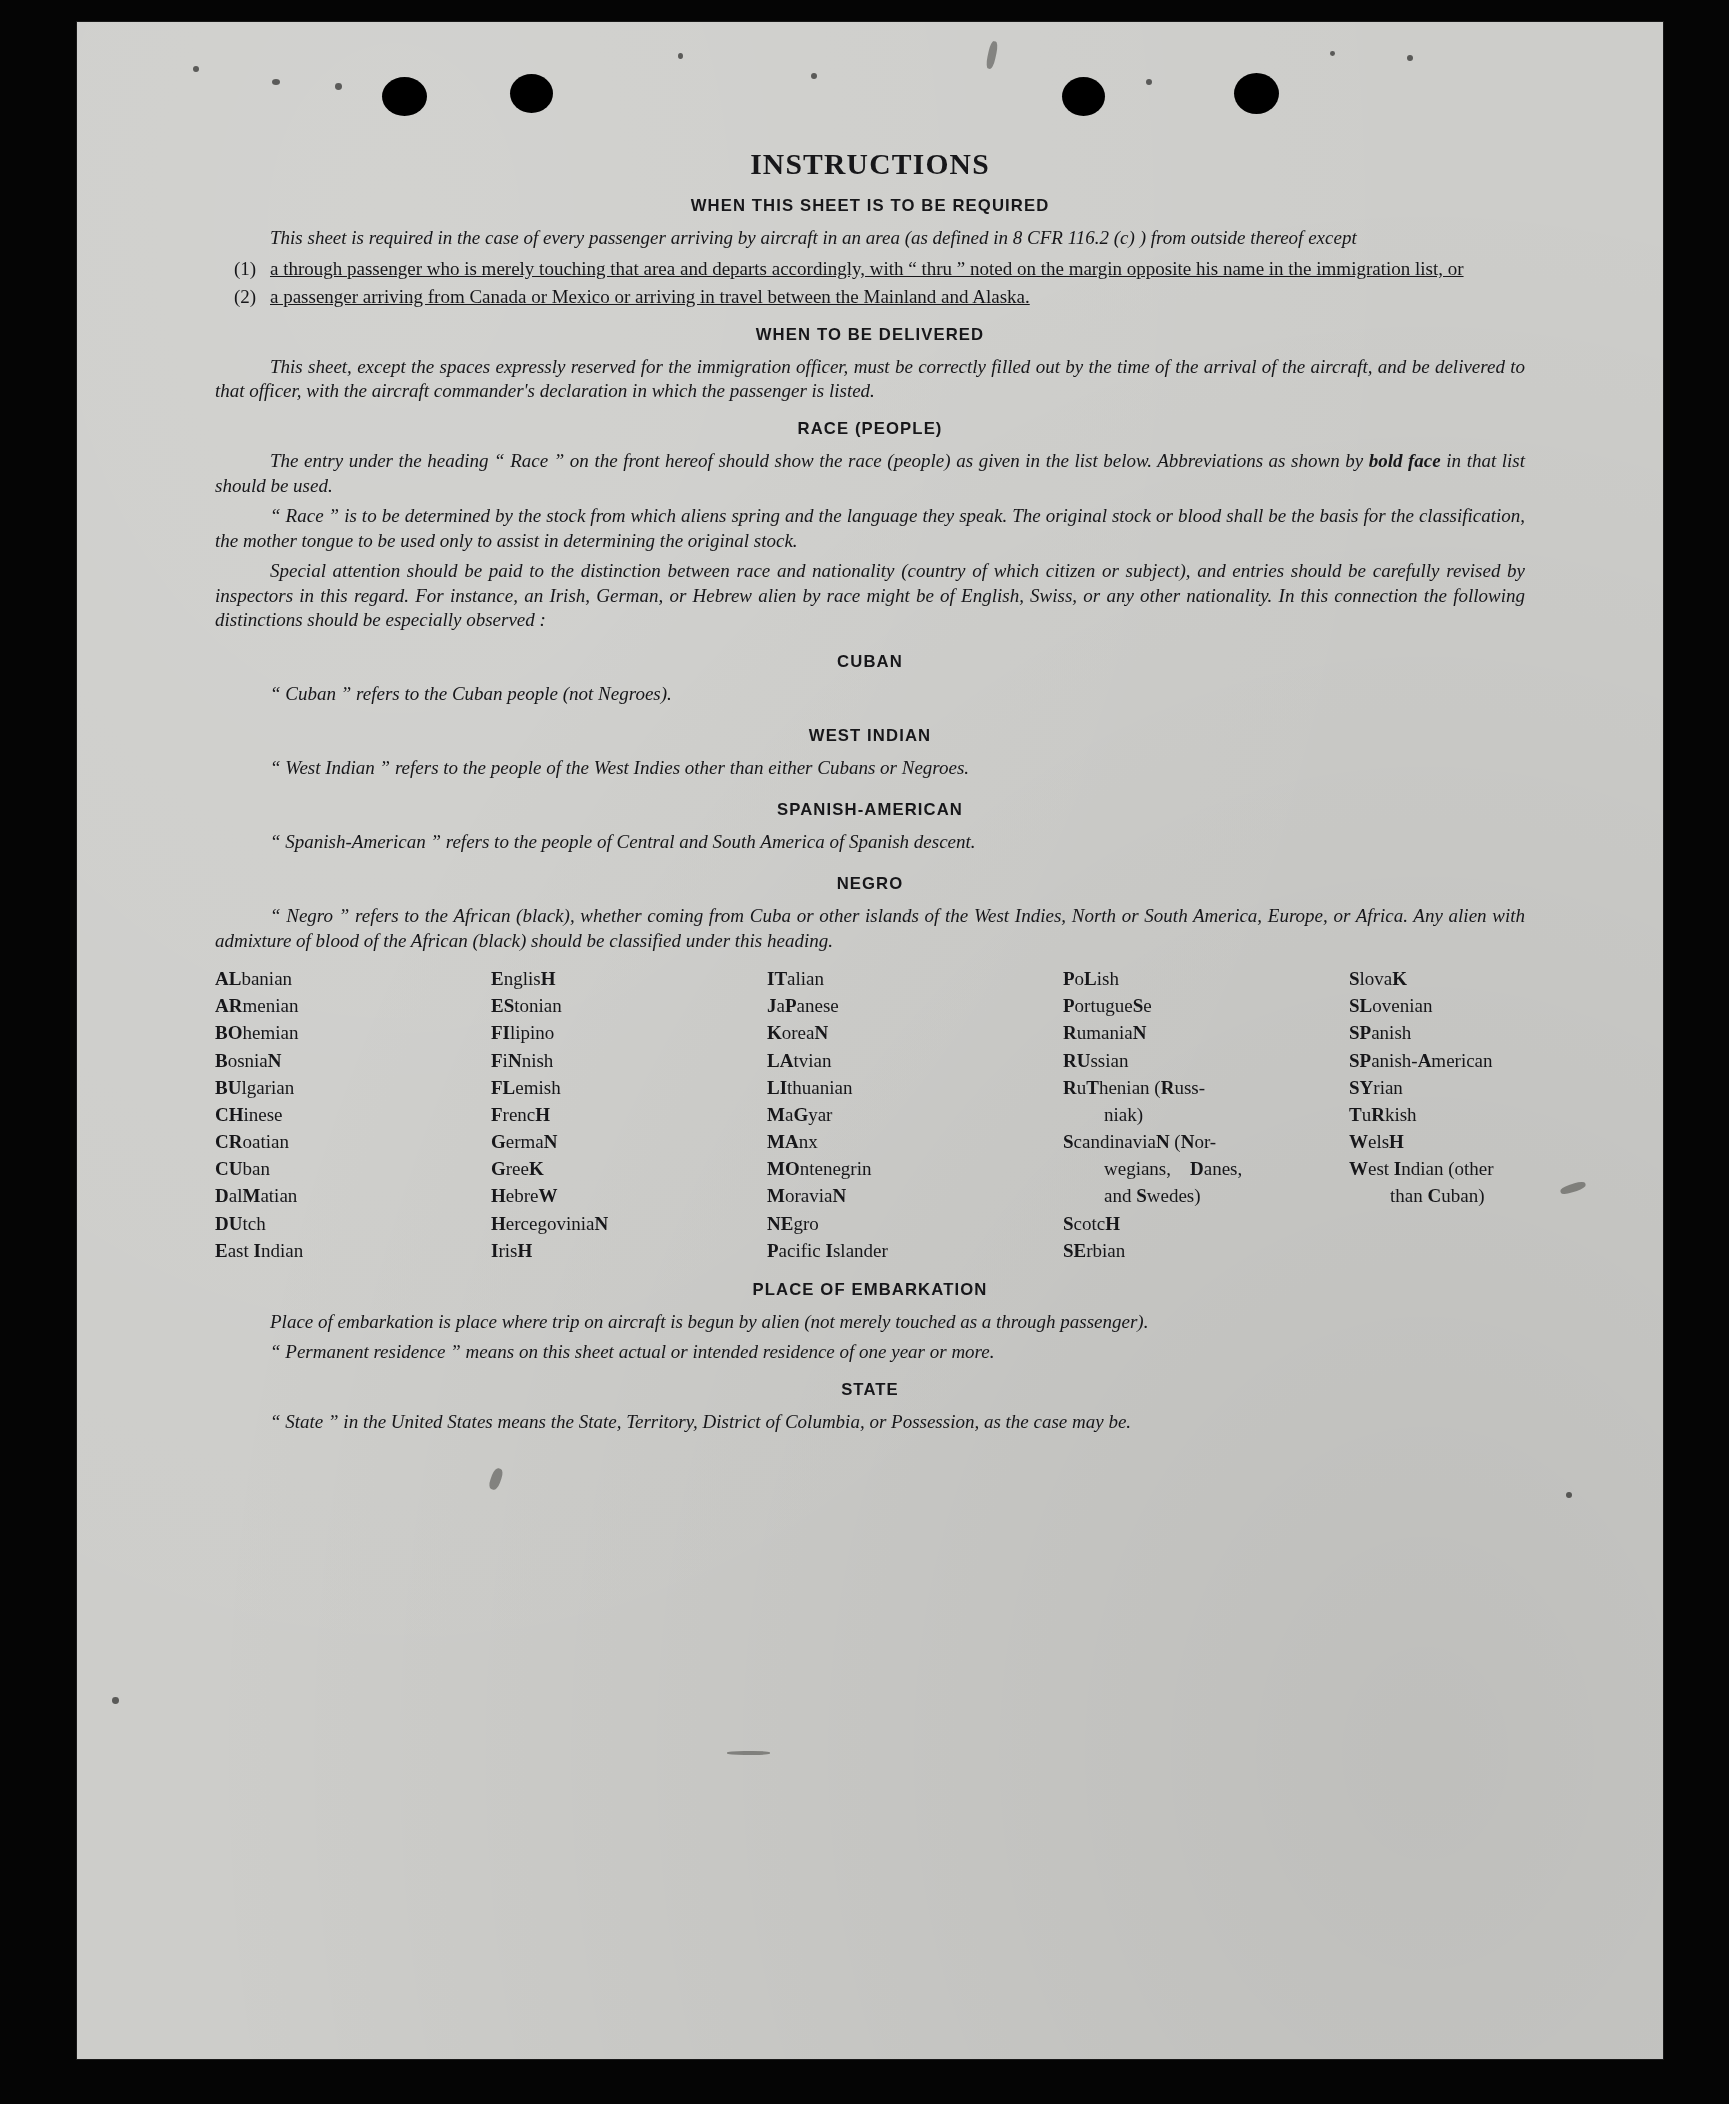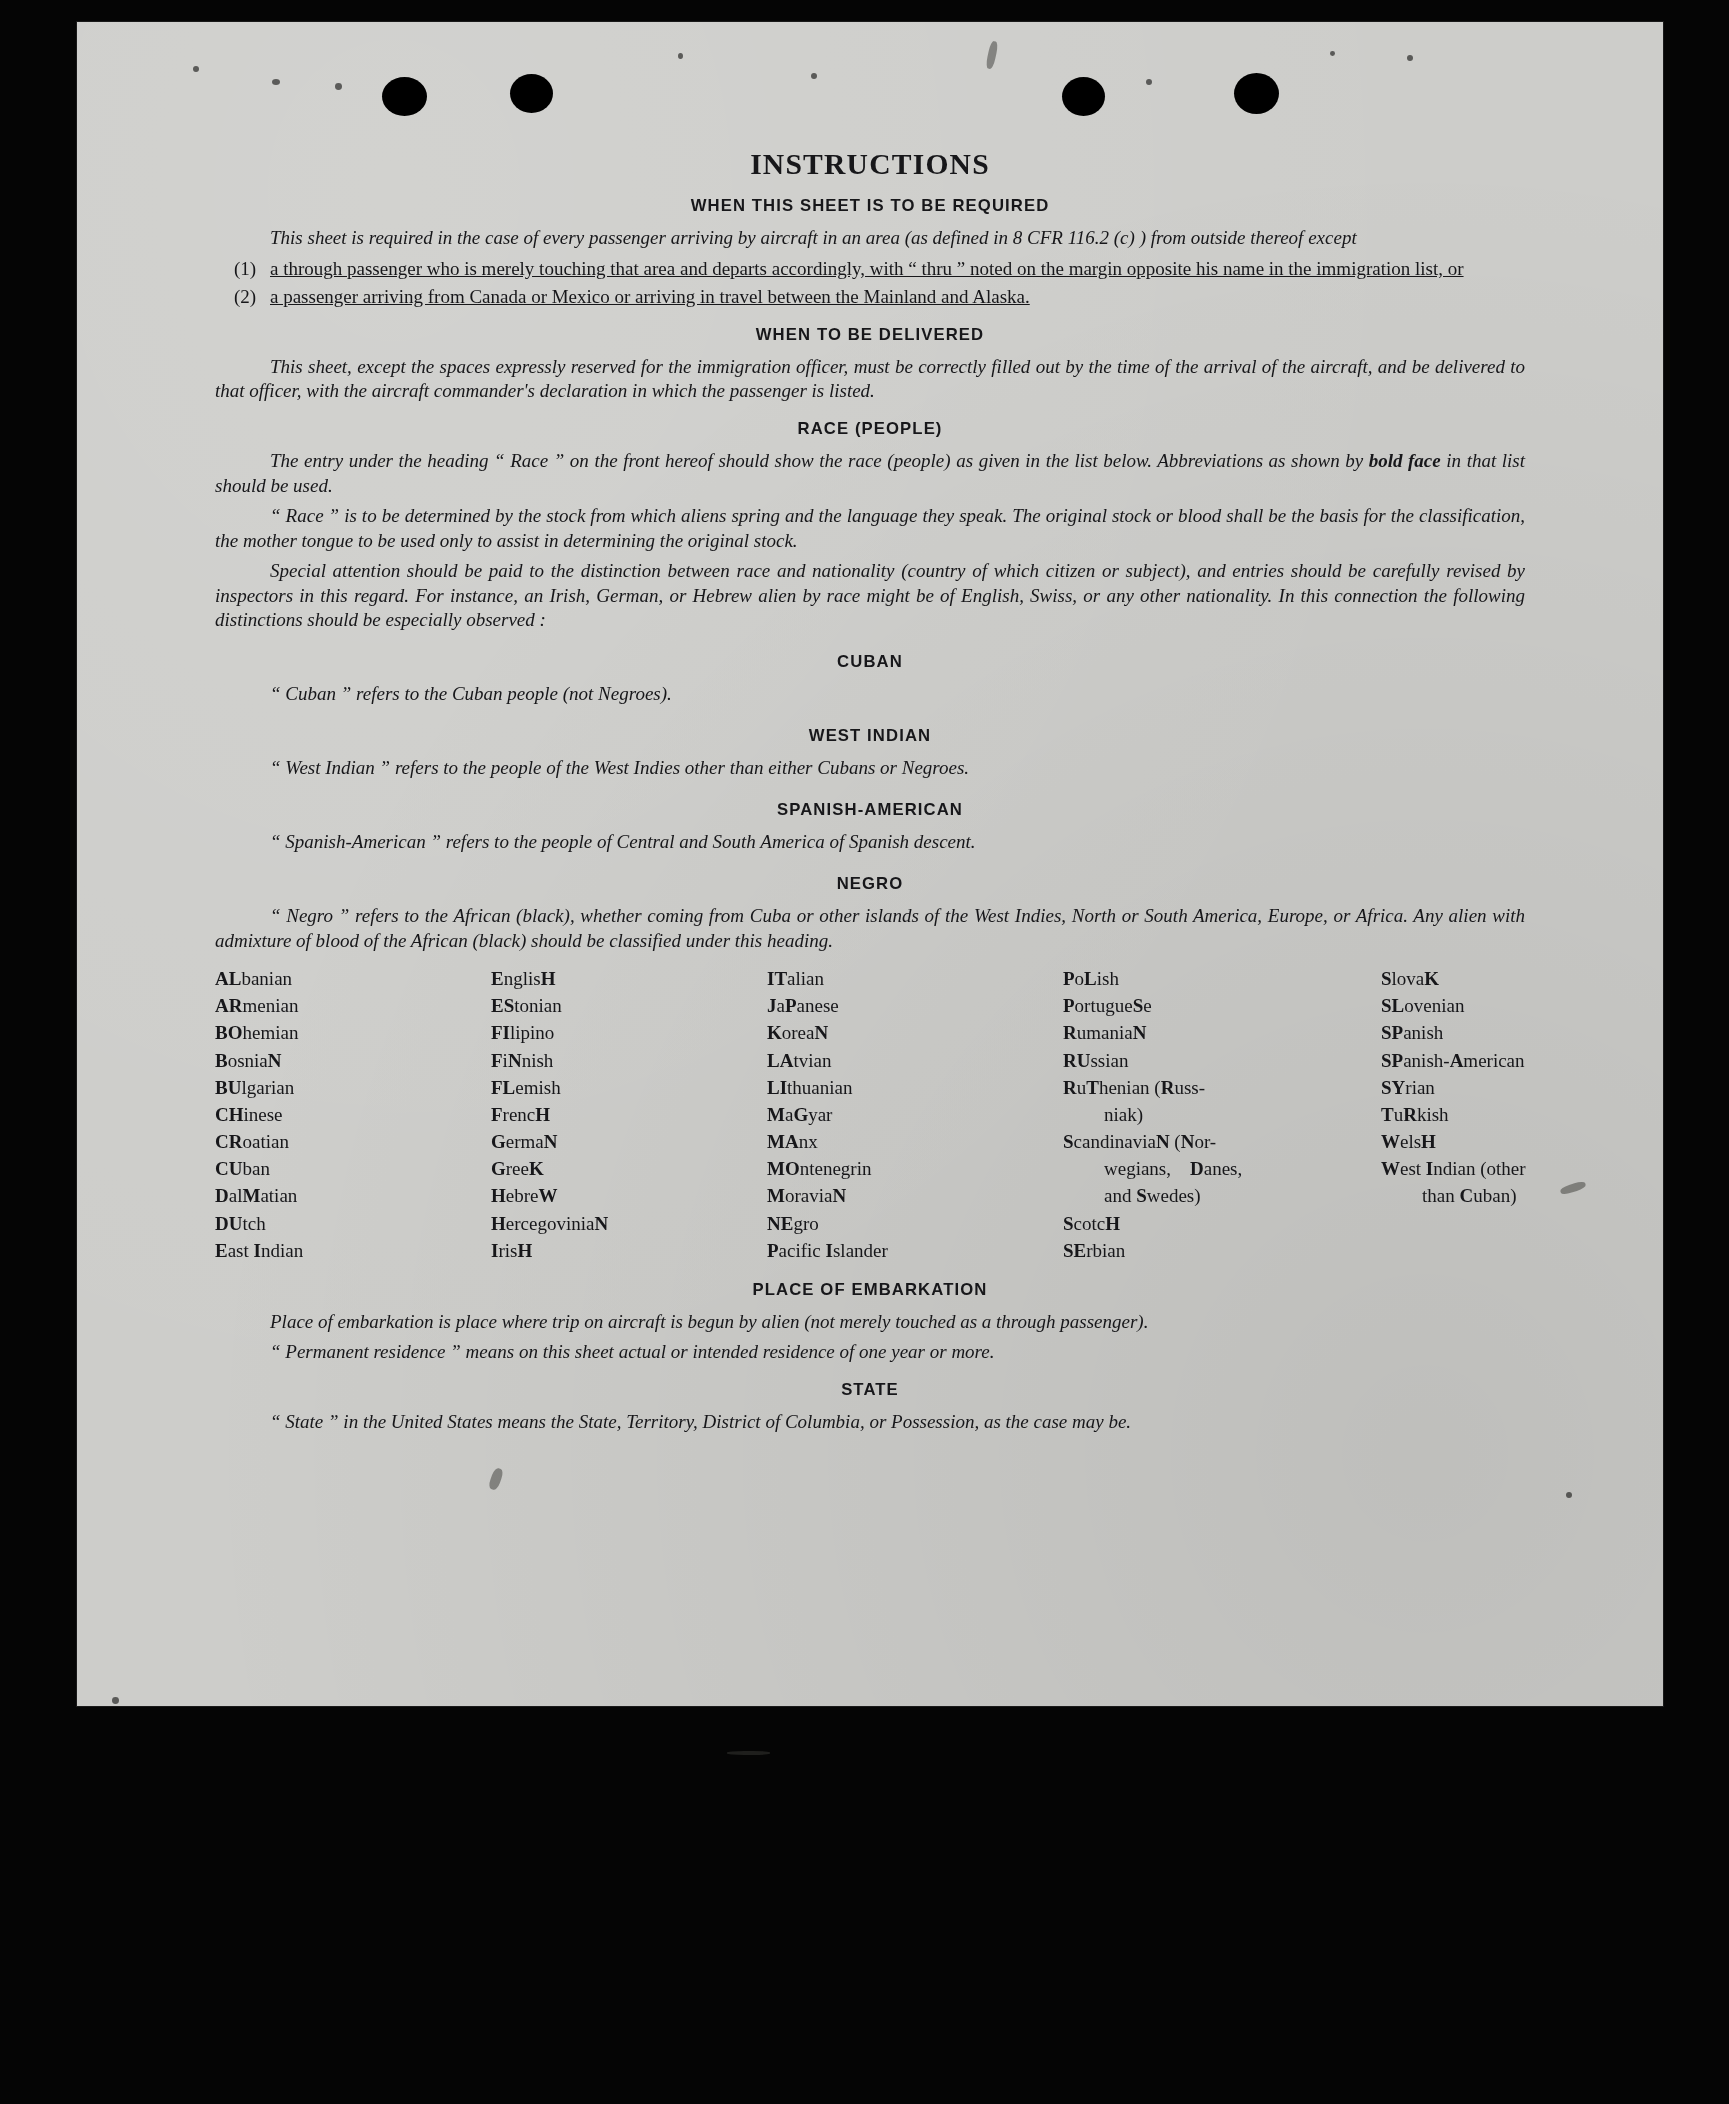--- a/index.html
+++ b/index.html
@@ -18,21 +18,21 @@
     left: 0; top: 0;
     width: 1730px;
     height: 2104px;
     background: #050505;
   }
   .page {
     position: absolute;
     left: 77px;
     top: 21.7px;
     width: 1586px;
-    height: 1684px;
+    height: 2037px;
     background: #cfcfcd;
     box-shadow: 0 0 0 1px #1a1a1a;
   }
   .page-inner {
     position: absolute;
     left: 0; top: 0; right: 0; bottom: 0;
     background:
       radial-gradient(ellipse at 20% 10%, rgba(255,255,255,0.10), rgba(0,0,0,0) 60%),
       radial-gradient(ellipse at 85% 85%, rgba(0,0,0,0.07), rgba(0,0,0,0) 65%),
       #cdcdca;
@@ -107,21 +107,21 @@
     font-size: 19px;
     line-height: 1.43;
   }
   .races .col {
     flex: 0 0 auto;
   }
   .races .col:nth-child(1) { width: 276px; }
   .races .col:nth-child(2) { width: 276px; }
   .races .col:nth-child(3) { width: 296px; }
   .races .col:nth-child(4) { width: 286px; }
-  .races .col:nth-child(5) { width: 276px; margin-left: 32px; }
+  .races .col:nth-child(5) { width: 276px; }
   .races .row { white-space: nowrap; }
   .races .row.ind { padding-left: 41px; }
   b { font-weight: bold; }
   .smudge {
     position: absolute;
     background: #3a3a36;
     opacity: 0.5;
     border-radius: 40%;
   }
 </style>

